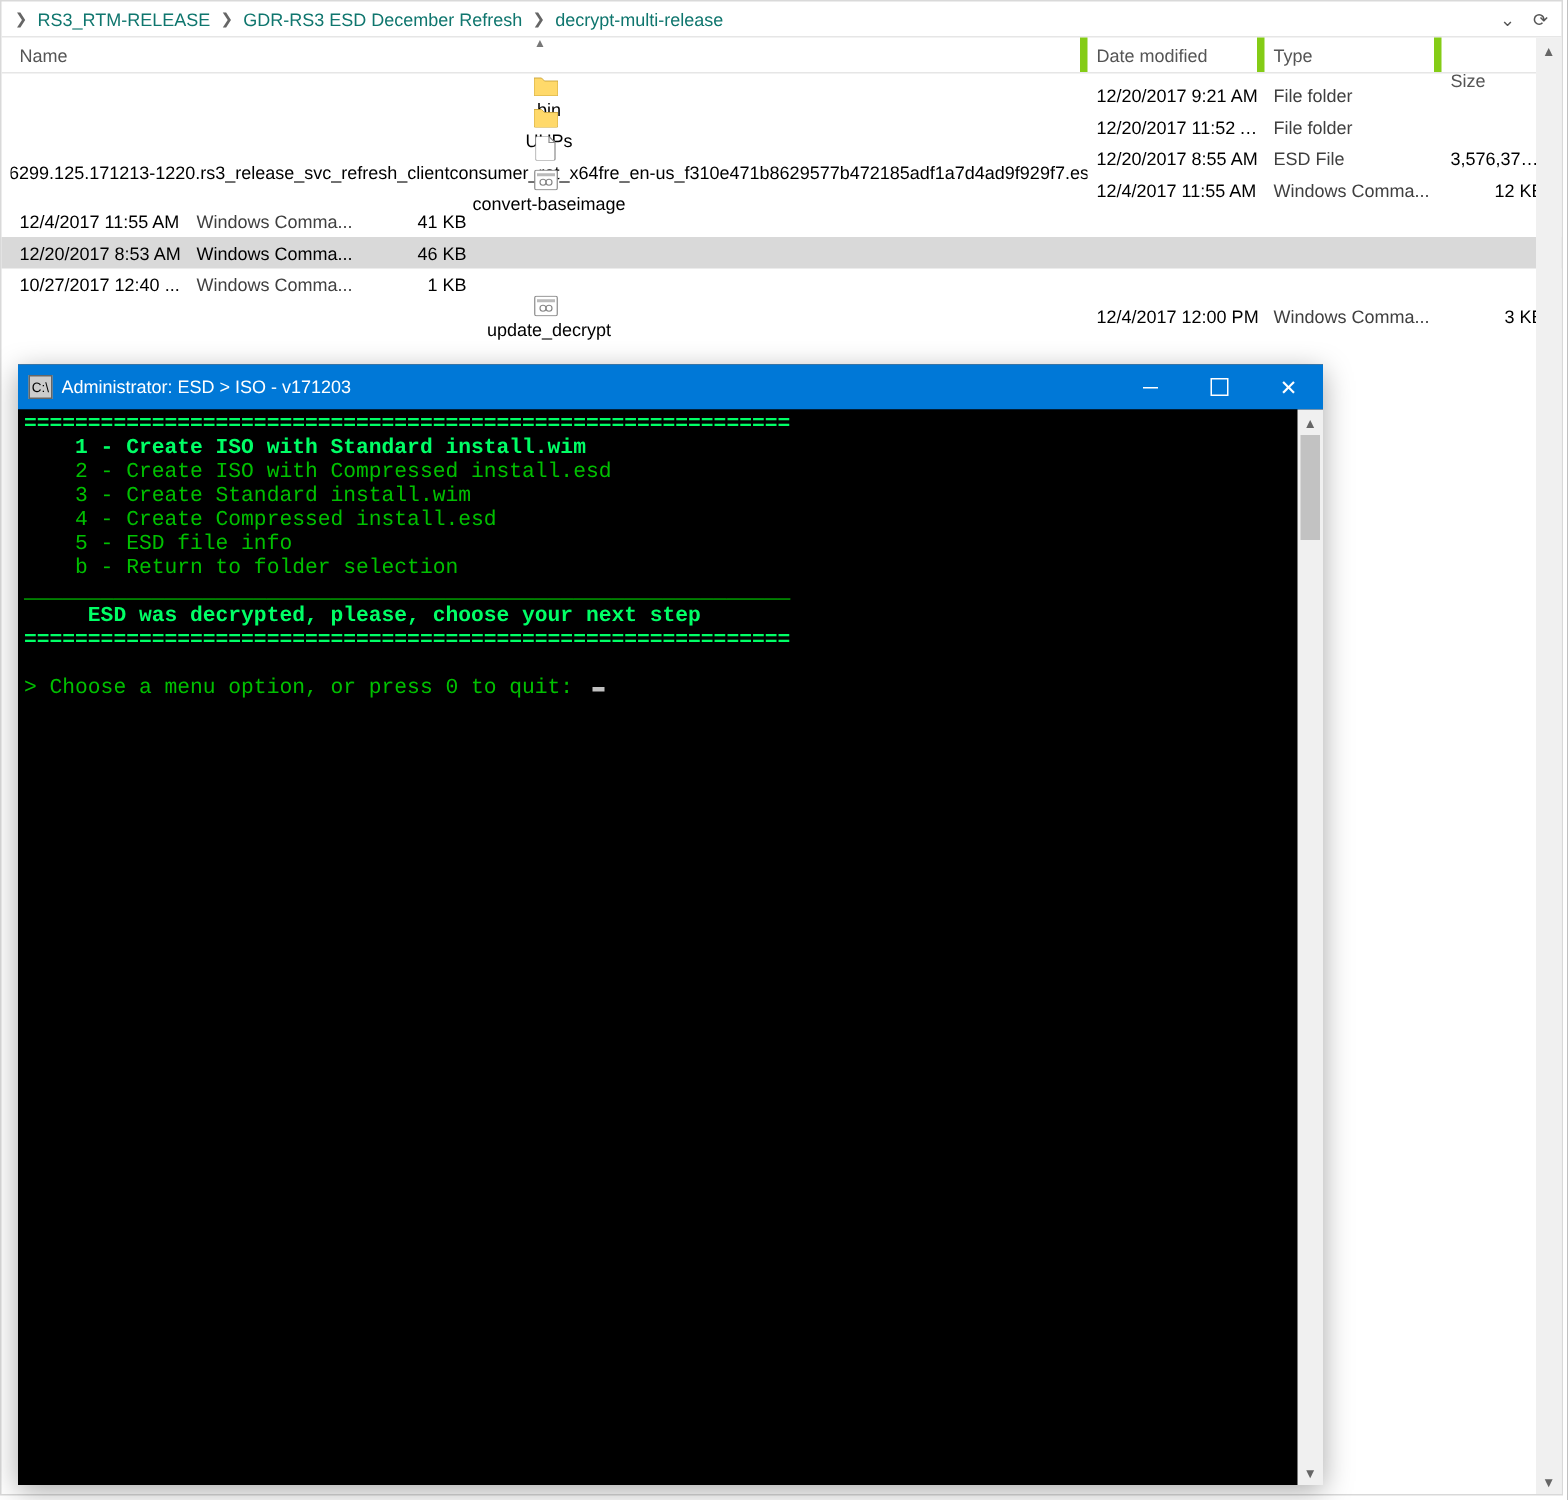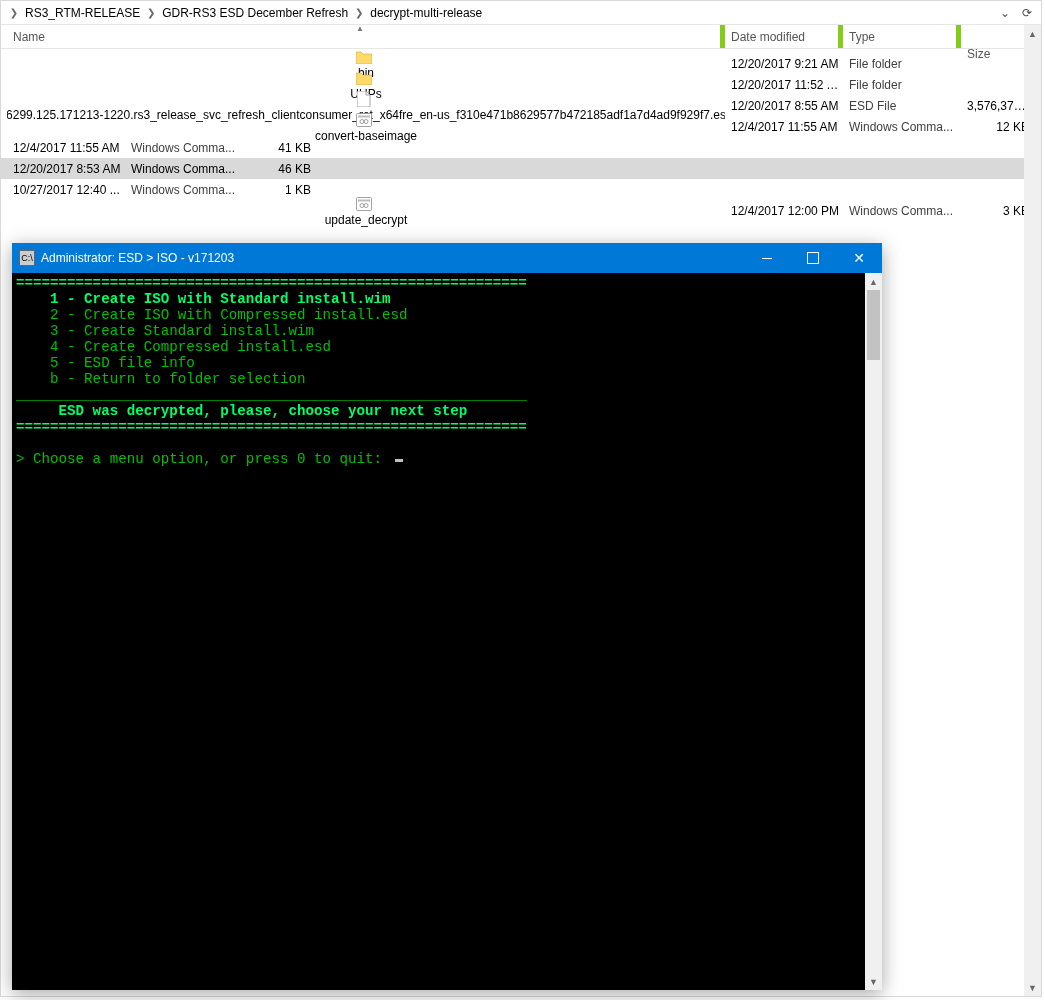--- a/index.html
+++ b/index.html
@@ -41,21 +41,21 @@
     text-align: center;
     color: #666;
     font-size: 10px;
     user-select: none;
   }
   .bc-item {
     padding: 0 4px;
     height: 100%;
     display: flex;
     align-items: center;
-    color: #000000;
+    color: #0f766e;
     cursor: default;
   }
   .bc-right {
     display: flex;
     align-items: center;
     gap: 2px;
   }
   .bc-btn {
     width: 20px;
     height: 20px;

